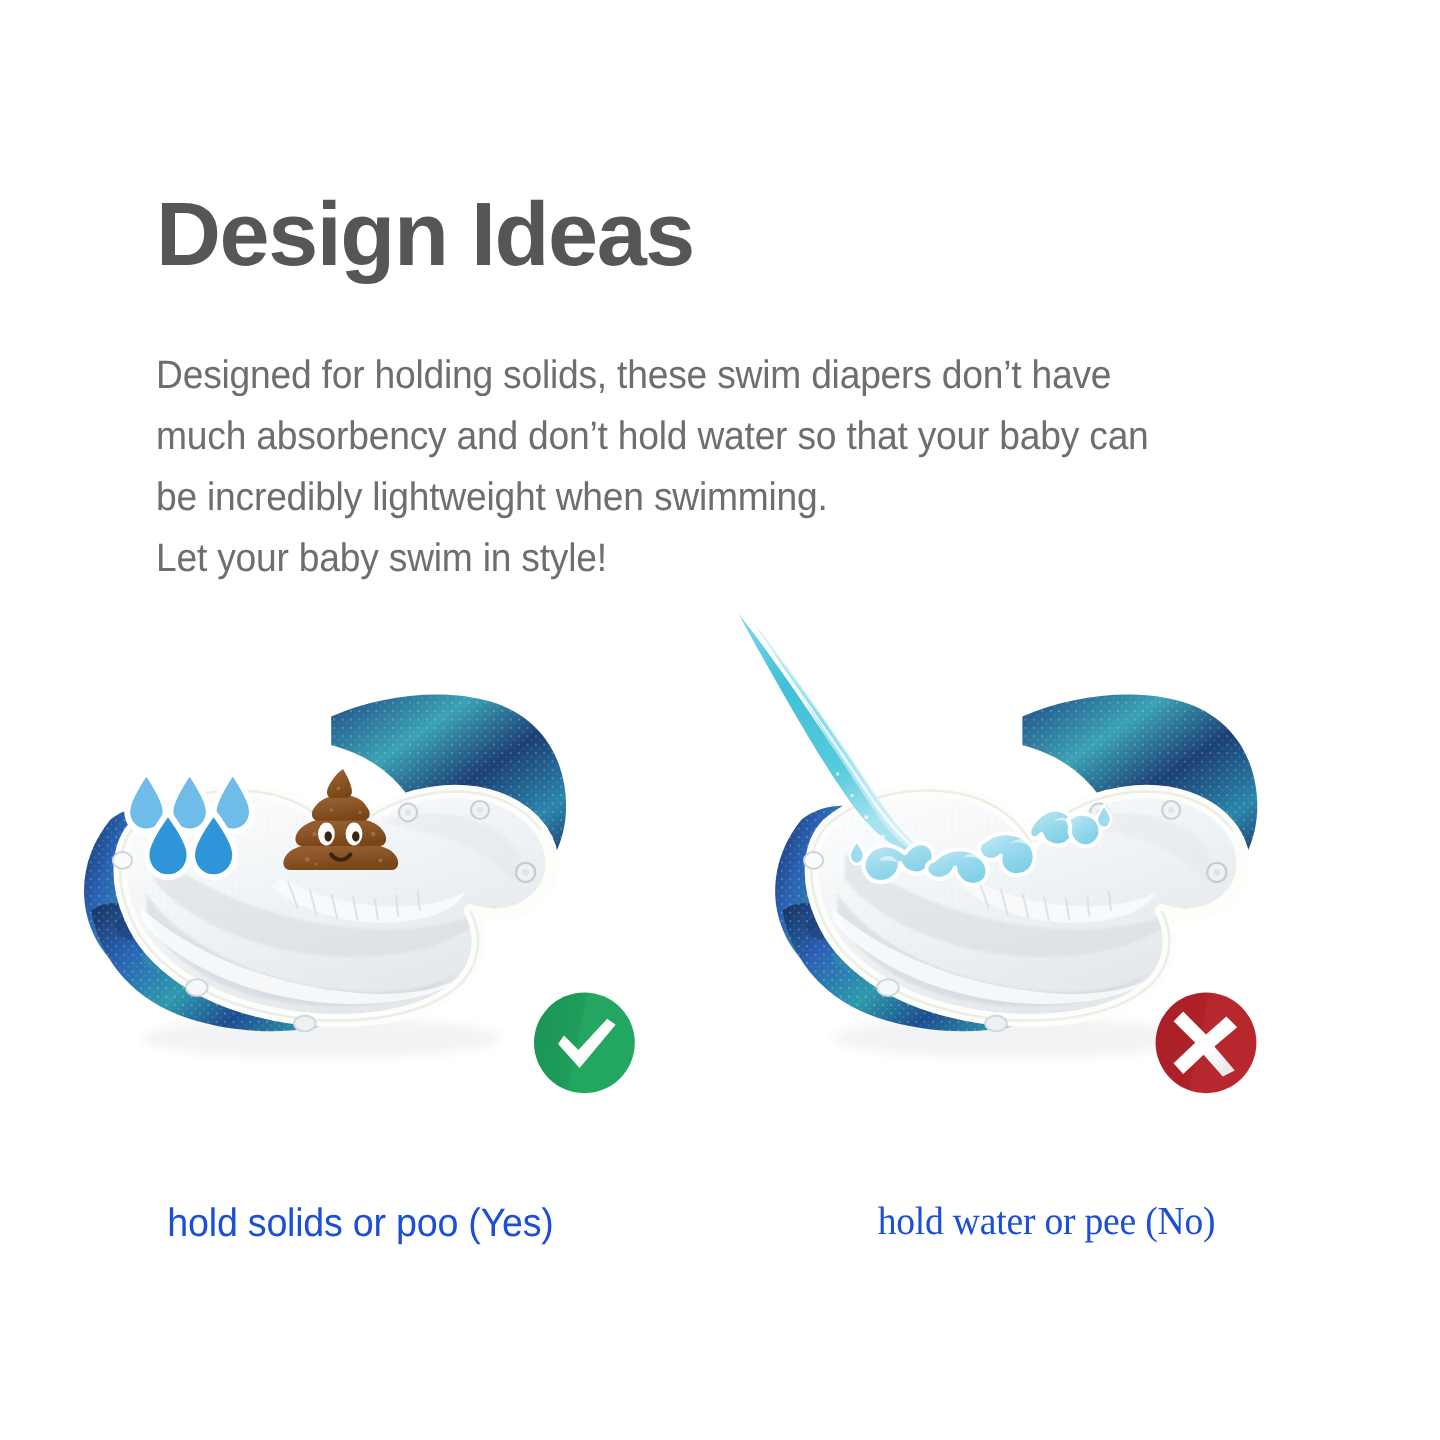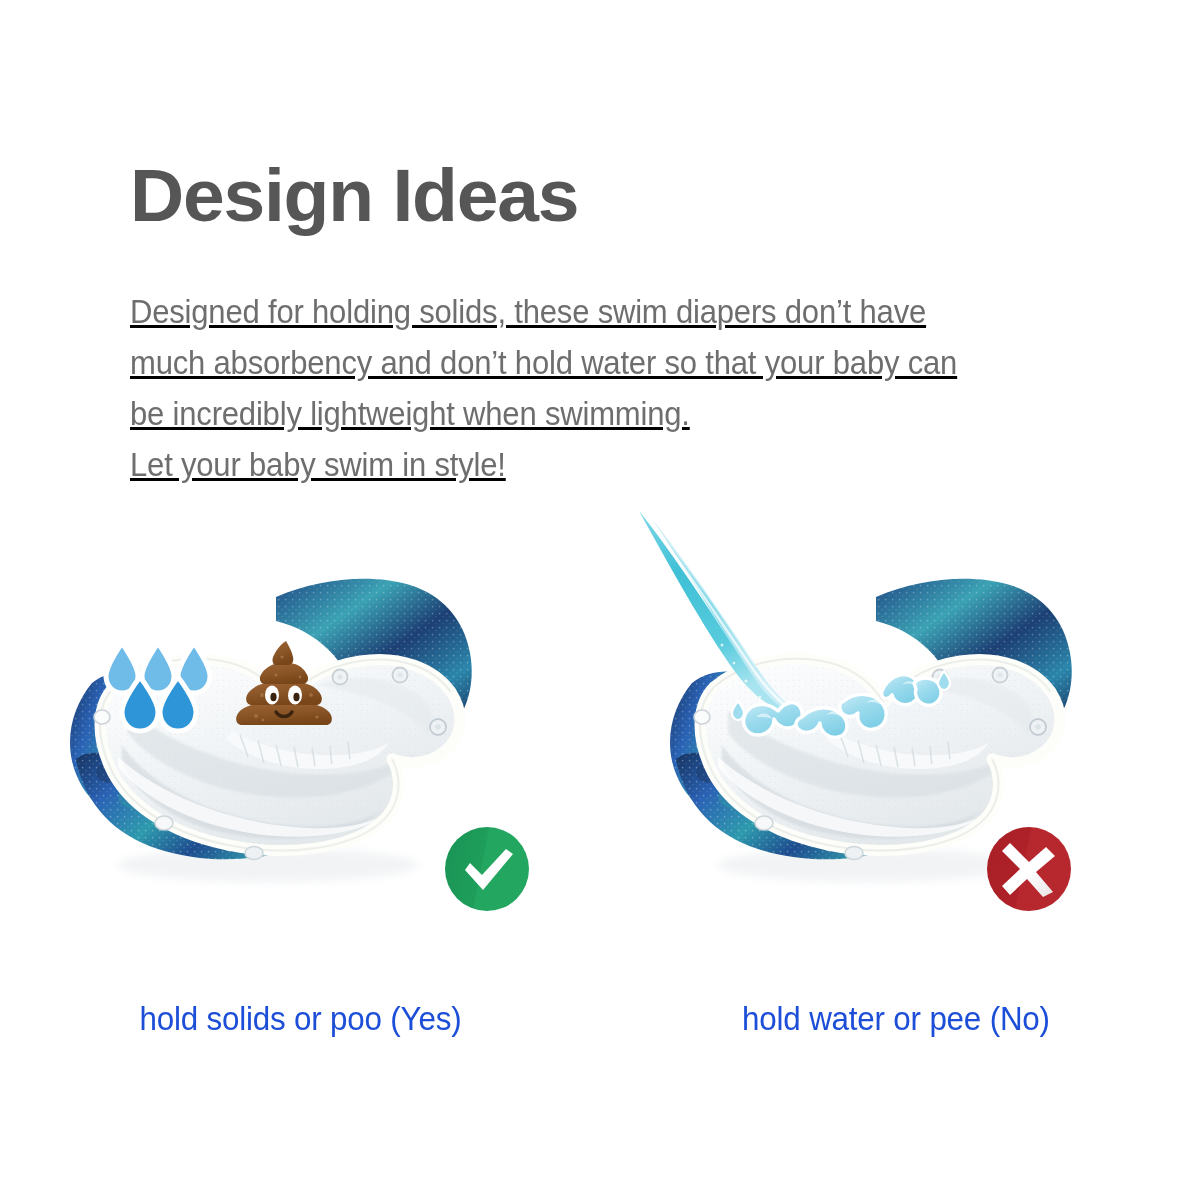--- a/index.html
+++ b/index.html
@@ -15,33 +15,32 @@
   
   .page-title {
     position:absolute; left:130px; top:158px;
     font-size:75px; font-weight:bold; color:#565656;
     letter-spacing:-1.2px; line-height:1;
     white-space:nowrap;
   }
   .body-copy {
     position:absolute; left:130px; top:286px;
     width:990px;
-    text-decoration:underline;
   }
   .body-copy .ln {
     font-size:33px; color:#6e6e6e; line-height:51px;
     font-weight:300; letter-spacing:-0.2px;
     white-space:nowrap;
     transform:scaleX(0.94); transform-origin:left center;
   }
 
   
   .panel { position:absolute; top:495px; width:600px; height:620px; }
   .panel.left  { left:0px; }
-  .panel.right { left:596px; }
+  .panel.right { left:572px;font-family:Liberation Serif, serif; }
 
   .product-stage { position:absolute; left:0; top:0; width:600px; height:420px; }
 
   .caption {
     position:absolute; top:505px; left:0; width:600px;
     text-align:center;
     font-size:33px; color:#1d4ed8; font-weight:300;
     letter-spacing:-0.2px;
   }
   .caption span { display:inline-block; transform:scaleX(0.95); }

